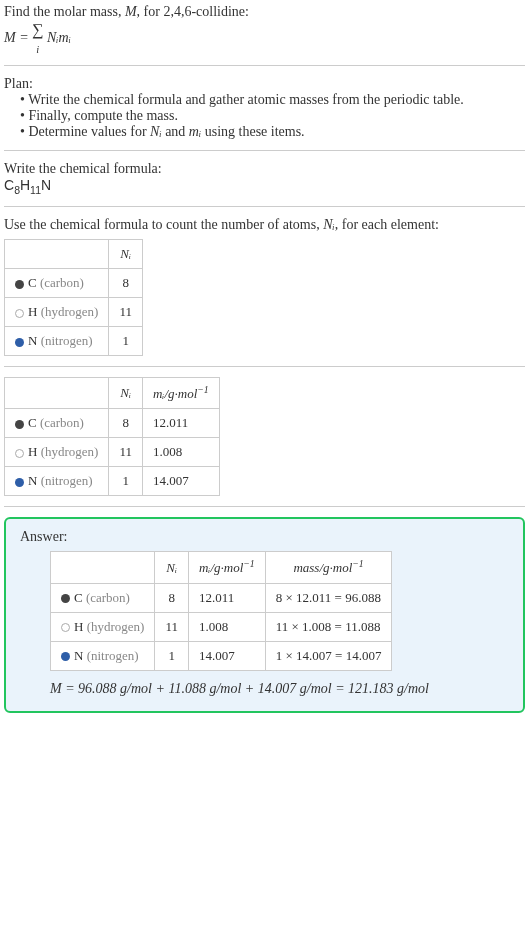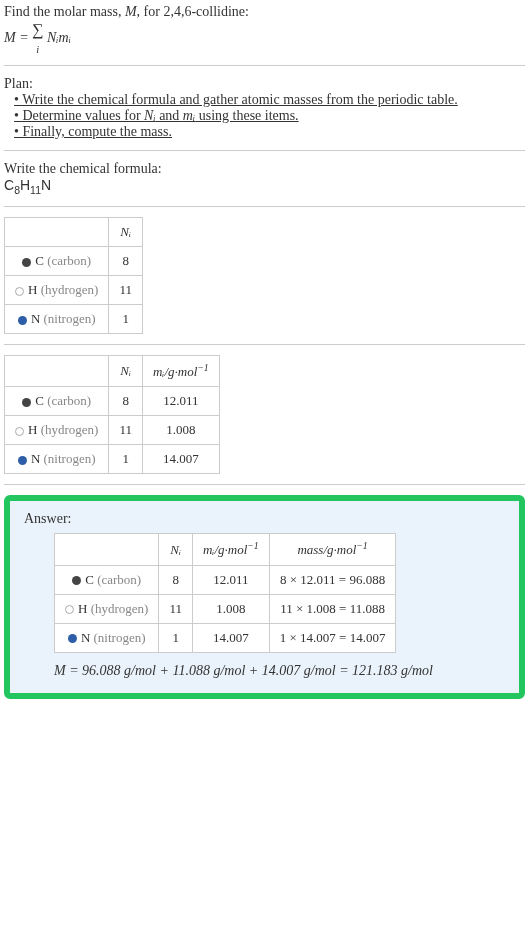--- a/index.html
+++ b/index.html
@@ -17,84 +17,87 @@
     .math { font-style: italic; }
     .sub { font-size: 0.75em; vertical-align: sub; }
     .sup { font-size: 0.75em; vertical-align: super; }
     table {
       border-collapse: collapse;
       margin: 6px 0;
     }
     th, td {
       border: 1px solid #ccc;
       padding: 6px 10px;
-      text-align: center;
+      text-align: left;
       font-size: 13px;
     }
     th { font-weight: normal; font-style: italic; text-align: center; }
     td.num { text-align: center; }
     .element-cell { color: #888; }
     .swatch {
       display: inline-block;
       width: 9px;
       height: 9px;
       border-radius: 50%;
       margin-right: 4px;
       vertical-align: middle;
     }
     .swatch-c { background: #444; }
     .swatch-h { background: #fff; border: 1px solid #aaa; }
     .swatch-n { background: #2e5ea8; }
     .el-sym { color: #333; font-weight: normal; }
     .answer-box {
       background: #eaf3fb;
-      border: 6px solid #22c55e;
+      border: 2px solid #22c55e;
       border-radius: 6px;
       padding: 10px 14px 14px 14px;
       margin-top: 6px;
     }
     .answer-label { margin-bottom: 6px; }
     .answer-content { padding-left: 30px; }
     .answer-box table { background: #fff; }
     .final-eq { margin-top: 10px; font-style: italic; font-family: Liberation Serif, serif; }
-    .bullet { margin-left: 10px; text-decoration: underline; }
+    .bullet { margin-left: 16px; }
     .chem { font-family: Liberation Sans, sans-serif; }
   </style>
 </head>
 <body>
 
 <div class="section">
   <div>
     <span>Find the molar mass, </span><span class="math">M</span><span>, for 2,4,6-collidine:</span>
   </div>
   <div class="formula-line">
     <span class="math">M</span><span> = </span><span style="display:inline-block;vertical-align:middle;text-align:center;line-height:1;"><span style="font-size:16px;font-style:normal;">∑</span><br><span class="sub" style="font-style:italic;">i</span></span><span class="math"> Nᵢmᵢ</span>
   </div>
 </div>
 <hr>
 
 <div class="section">
   <div>Plan:</div>
   <div class="bullet">• Write the chemical formula and gather atomic masses from the periodic table.</div>
+  <div class="bullet">• Finally, compute the mass.</div>
   <div class="bullet">
     <span>• Determine values for </span><span class="math">Nᵢ</span><span> and </span><span class="math">mᵢ</span><span> using these items.</span>
   </div>
-  <div class="bullet">• Finally, compute the mass.</div>
 </div>
 <hr>
 
 <div class="section">
   <div>Write the chemical formula:</div>
   <div class="chem">
     <span>C</span><span class="sub">8</span><span>H</span><span class="sub">11</span><span>N</span>
   </div>
 </div>
 <hr>
 
 <div class="section">
+  <div>
+    <span>Use the chemical formula to count the number of atoms, </span><span class="math">Nᵢ</span><span>, for each element:</span>
+  </div>
   <table>
     <tbody>
         <tr>
       <th></th>
       <th>Nᵢ</th>
     </tr>
     <tr>
       <td class="element-cell"><span class="swatch swatch-c"></span><span class="el-sym">C</span> <span>(carbon)</span></td>
       <td class="num">8</td>
     </tr>

